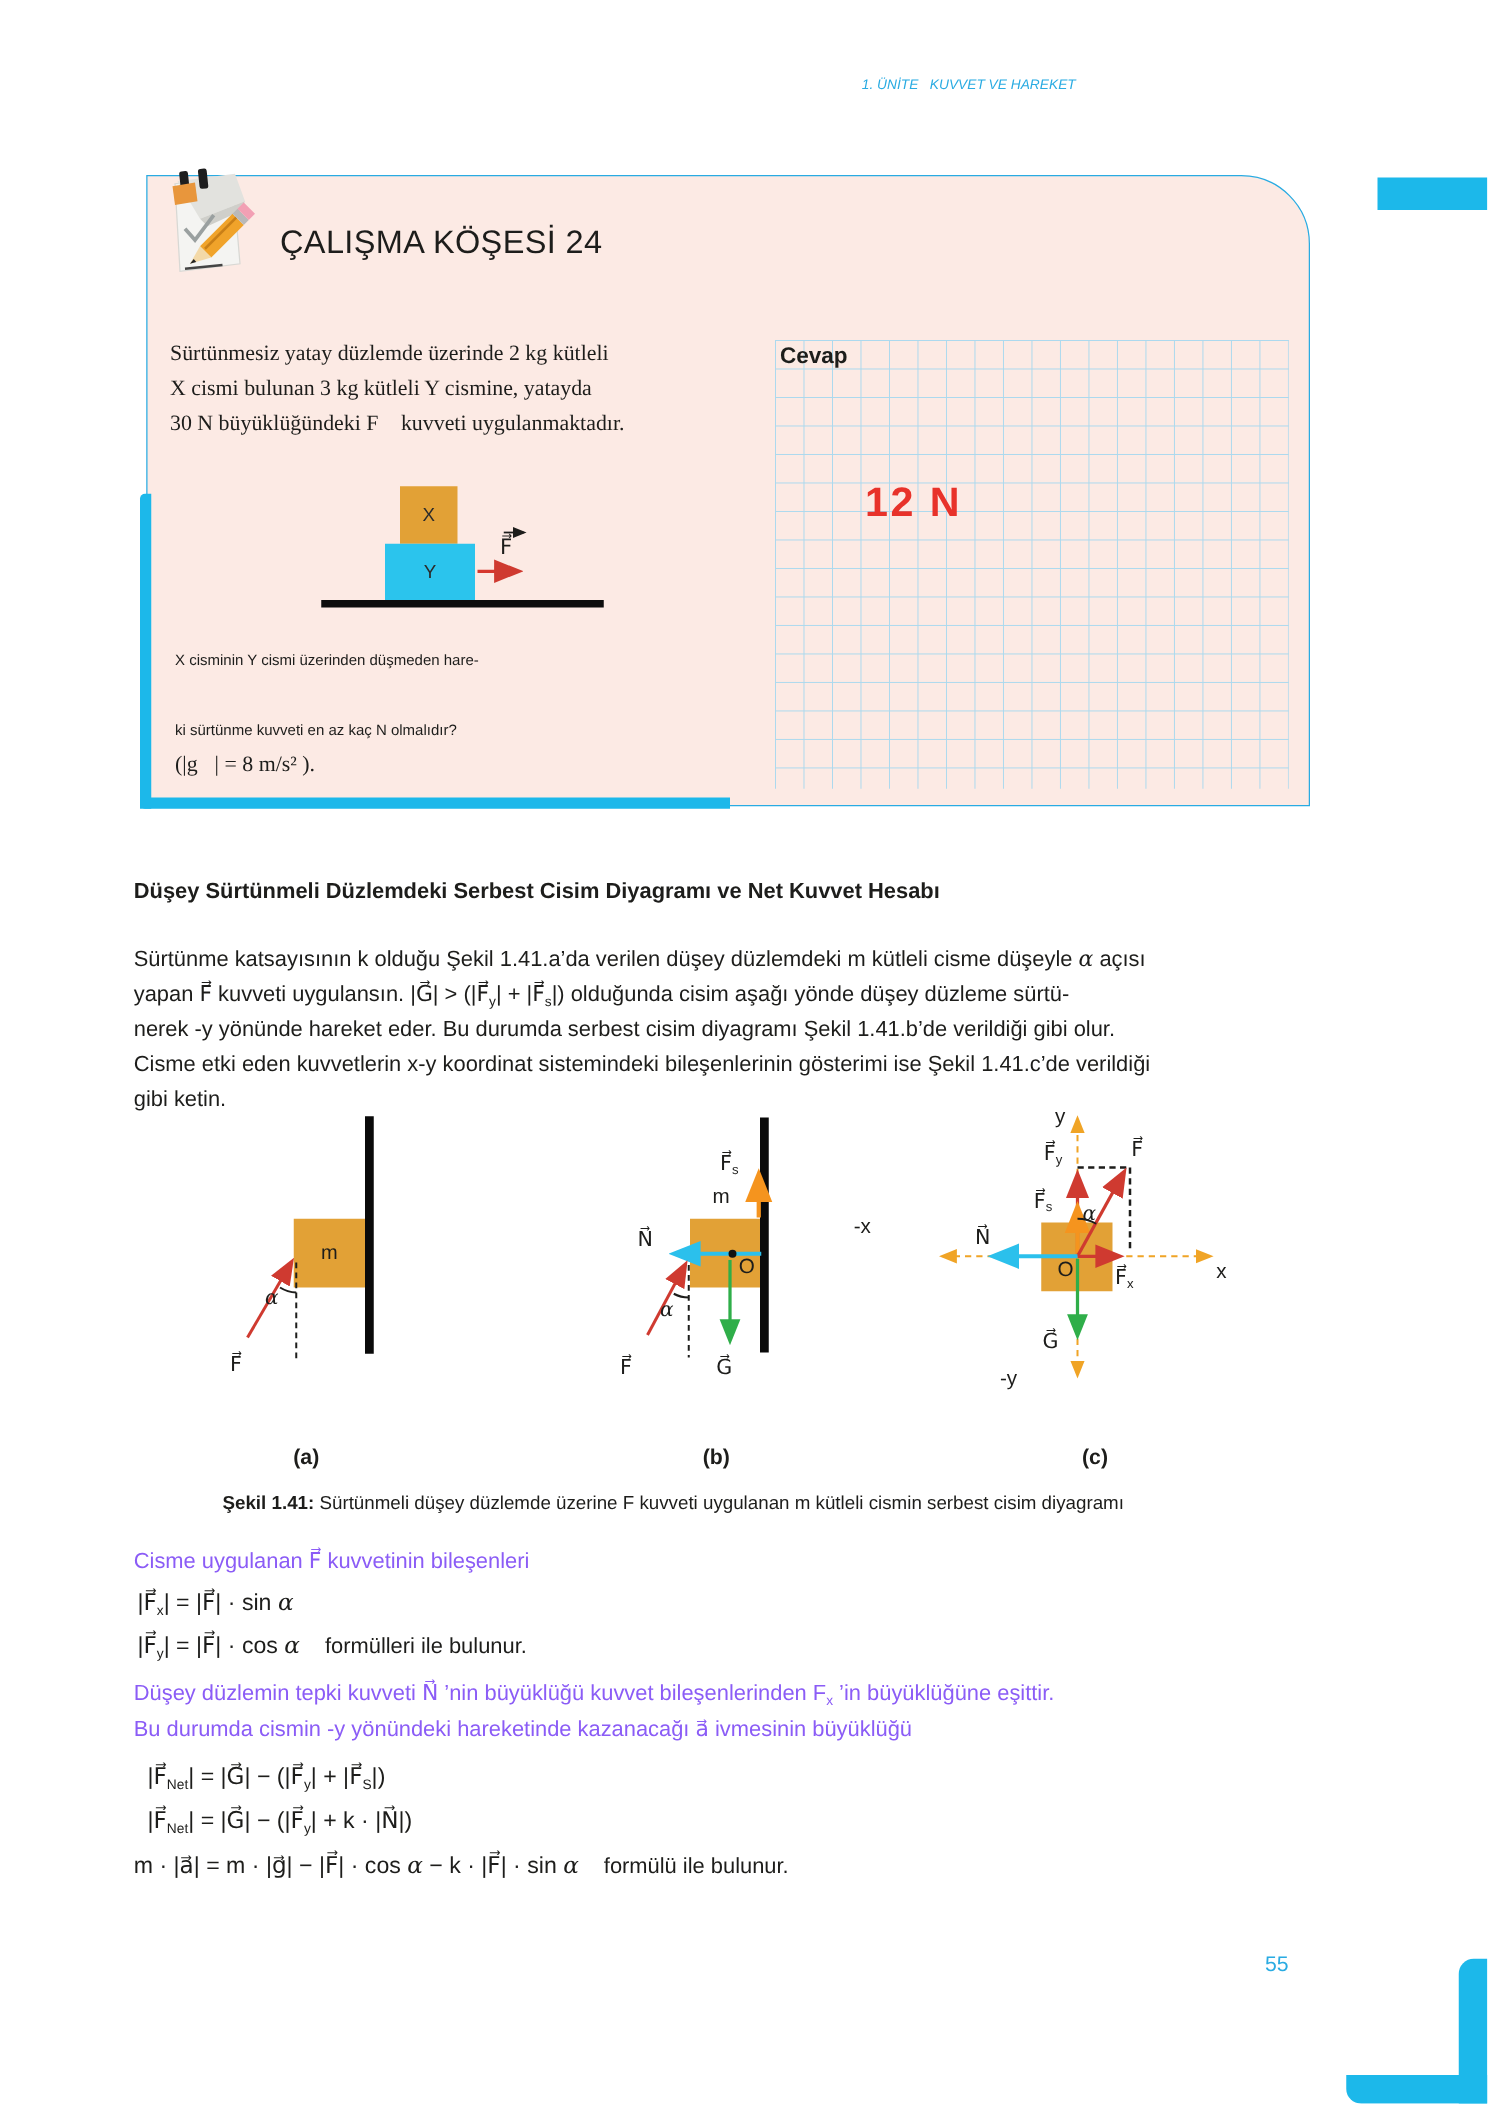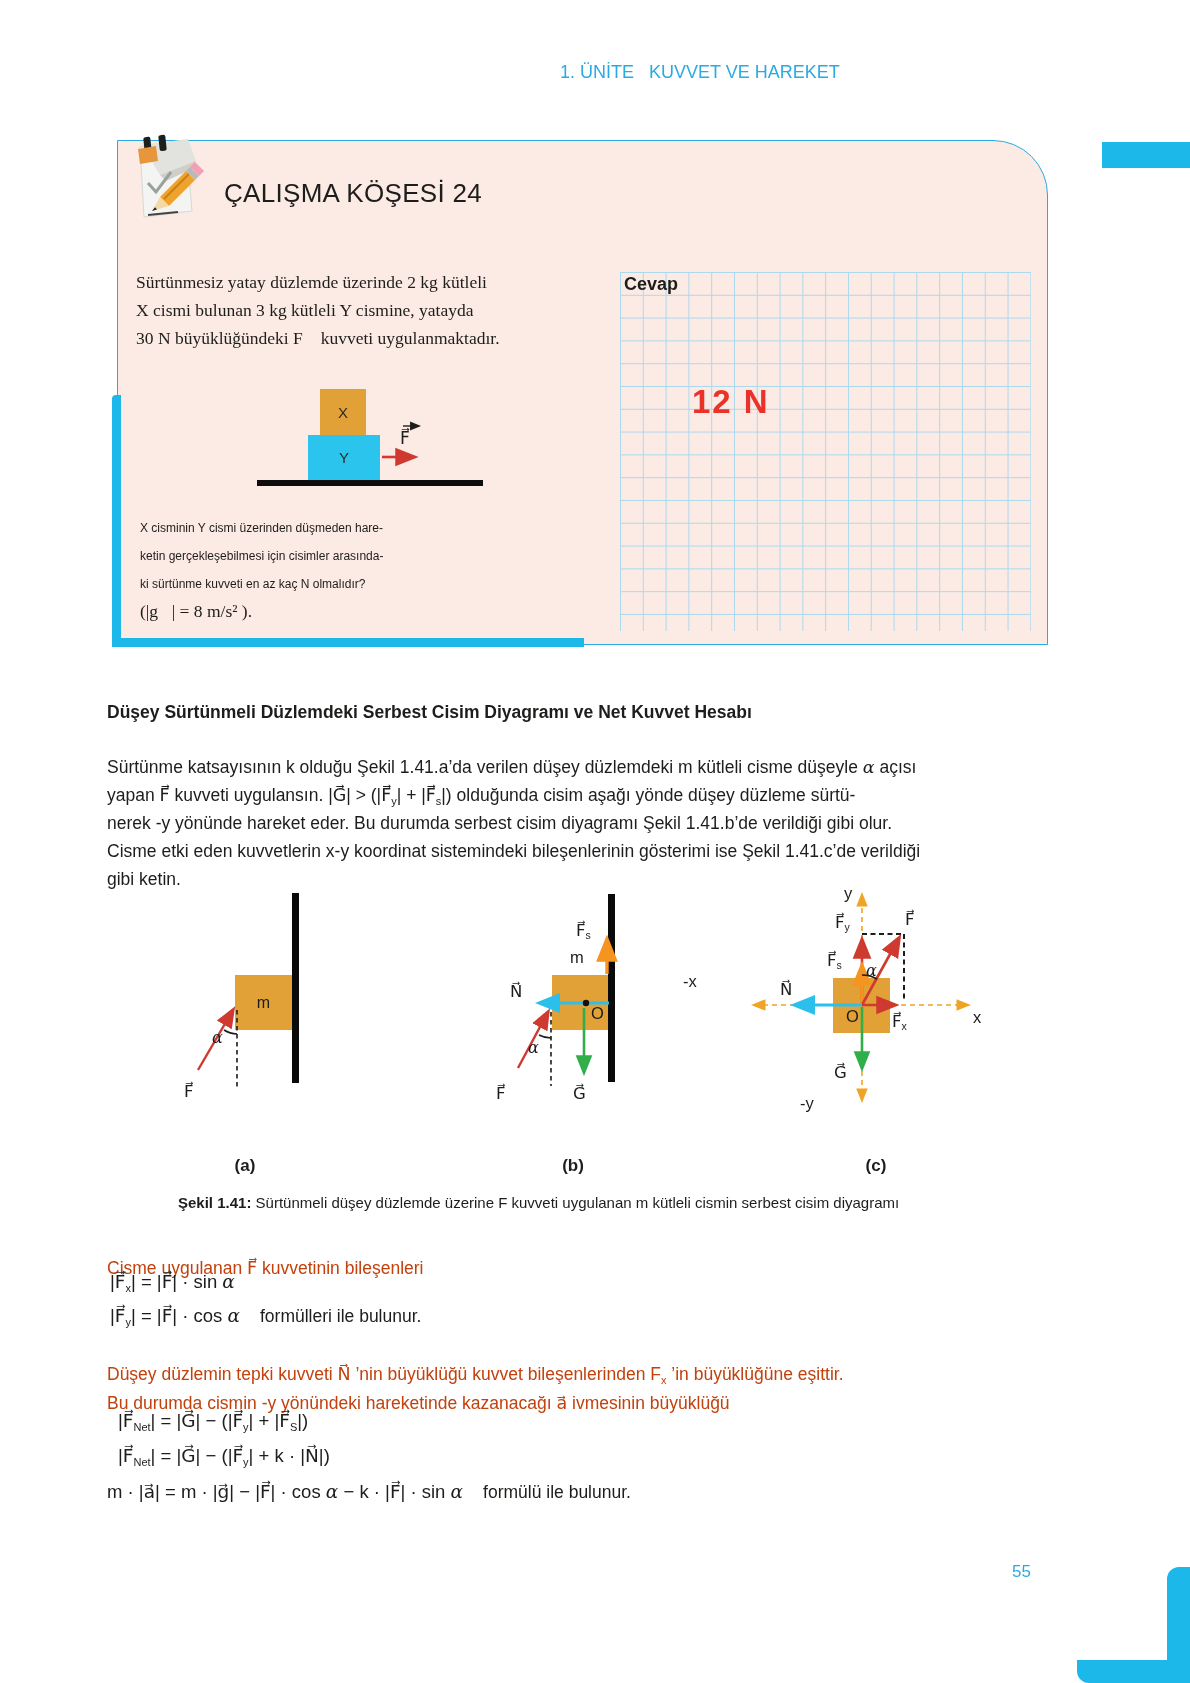--- a/index.html
+++ b/index.html
@@ -1,26 +1,26 @@
 <!DOCTYPE html>
 <html><head>
 <meta charset="utf-8">
 <style>
   html,body{margin:0;padding:0;background:#ffffff;}
   body{font-family:"Liberation Sans","DejaVu Sans",sans-serif;color:#1d1d1b;}
   .page{position:relative;width:1190px;height:1683px;background:#fff;overflow:hidden;}
   .abs{position:absolute;}
   .nw{white-space:nowrap;}
-  .t{font-size:17.5px;color:#c2410c;margin-top:20px;}
+  .t{font-size:17.5px;color:#8b5cf6;}
   .bold{font-weight:bold;margin-top:22px;}
   sub{font-size:11px;vertical-align:-4px;line-height:0;}
   i{font-family:"DejaVu Serif",serif;}
   
-  .unit-header{left:560px;top:62px;width:430px;text-align:left;color:#29abe2;
-    font-size:18px;white-space:pre;}
+  .unit-header{left:560px;top:62px;width:430px;text-align:center;color:#29abe2;
+    font-style:italic;font-size:11px;white-space:pre;}
   
   .workbox{left:117px;top:140px;width:931px;height:505px;background:#fceae4;
     border:1.5px solid #29abe2;border-top-right-radius:55px;box-sizing:border-box;}
   .accent-left{left:112px;top:395px;width:9px;height:252px;background:#1cb8ea;border-radius:4px 0 0 0;}
   .accent-bottom{left:112px;top:638px;width:472px;height:9px;background:#1cb8ea;border-radius:0 0 0 4px;}
   .tab-top-right{left:1102px;top:142px;width:88px;height:26px;background:#1cb8ea;}
   .wb-title{left:224px;top:178px;font-size:26px;font-weight:normal;letter-spacing:.3px;}
   .wb-line{font-size:17.5px;line-height:28px;font-family:Liberation Serif, serif;}
   .q-line{font-size:12px;font-weight:normal;line-height:28px;}
   .block{display:flex;align-items:center;justify-content:center;font-size:15px;color:#2b2b2b;}
@@ -90,21 +90,20 @@
   <div class="abs block block-x">
       <span>X</span>
     </div>
   <div class="abs block block-y">
       <span>Y</span>
     </div>
   <div class="abs ground"></div>
   <div class="abs f-label nw">F⃗</div>
 
   <div class="abs q-line nw" style="left:140px;top:514px">X cisminin Y cismi üzerinden düşmeden hare-</div>
-  <div class="abs q-line nw" style="left:140px;top:542px">ketin gerçekleşebilmesi için cisimler arasında-</div>
   <div class="abs q-line nw" style="left:140px;top:570px">ki sürtünme kuvveti en az kaç N olmalıdır?</div>
   <div class="abs wb-line nw" style="left:140px;top:597px">(|g⃗| = 8 m/s² ).</div>
 
   <div class="abs answer-grid"></div>
   <div class="abs answer-label nw">Cevap</div>
   <div class="abs answer-value nw">12 N</div>
 
   <div class="abs heading nw">Düşey Sürtünmeli Düzlemdeki Serbest Cisim Diyagramı ve Net Kuvvet Hesabı</div>
   <div class="abs pline nw" style="top:757px">Sürtünme katsayısının k olduğu Şekil 1.41.a’da verilen düşey düzlemdeki m kütleli cisme düşeyle <i>α</i> açısı</div>
   <div class="abs pline nw" style="top:785px">yapan F⃗ kuvveti uygulansın. |G⃗| &gt; (|F⃗<sub>y</sub>| + |F⃗<sub>s</sub>|) olduğunda cisim aşağı yönde düşey düzleme sürtü-</div>

